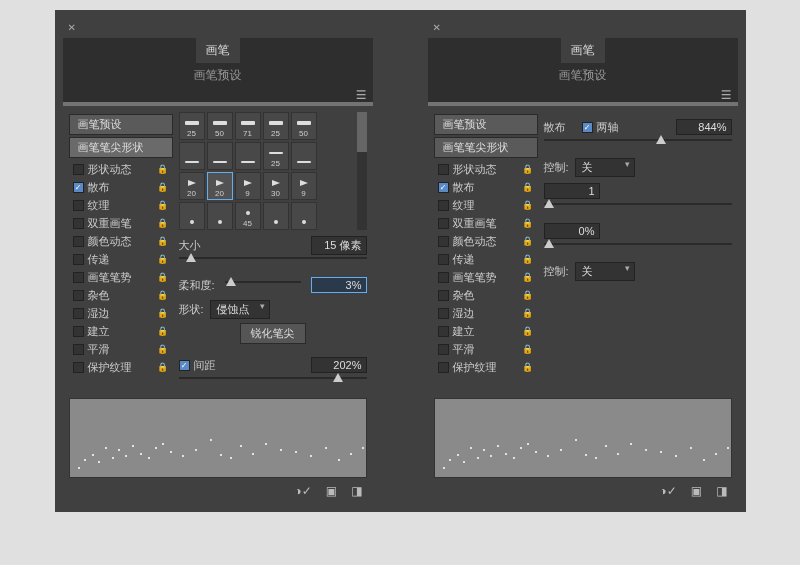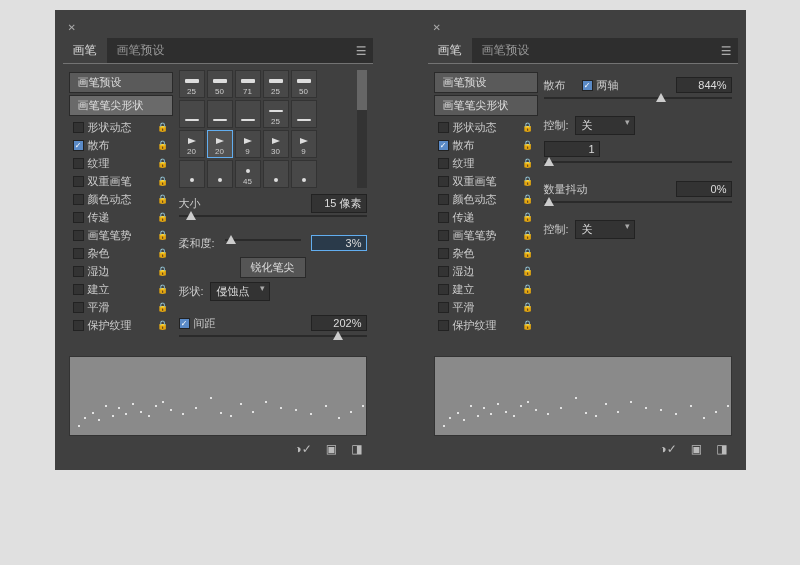--- a/index.html
+++ b/index.html
@@ -35,21 +35,22 @@
   width: 12px; height: 12px;
   color: #aaa;
   font-size: 10px;
   line-height: 12px;
   cursor: pointer;
 }
 .tabs {
   display: flex;
   align-items: center;
   background: #2e2e2e;
-  border-bottom: 1px solid #737373;
+  border-bottom: 4px solid #737373;
+  flex-direction: column;
 }
 .tab {
   padding: 4px 10px;
   color: #999;
   cursor: pointer;
   font-size: 12px;
 }
 .tab.active {
   background: #404040;
   color: #ddd;
@@ -458,26 +459,26 @@
 
         <div class="ctrl-row">
           <span>柔和度:</span>
           <div class="slider" style="flex:1;margin:0 4px">
             <div class="slider-track"></div>
               <div class="slider-thumb" style="left:2%"></div>
           </div>
           <span class="input sel">3%</span>
         </div>
 
+        <div class="ctrl-row">
+          <span>形状:</span>
+          <span class="dropdown">侵蚀点</span>
+        </div>
         <div class="ctrl-row" style="justify-content:center">
           <span class="button">锐化笔尖</span>
-        </div>
-        <div class="ctrl-row">
-          <span>形状:</span>
-          <span class="dropdown">侵蚀点</span>
         </div>
 
         <div style="height:8px"></div>
         <div class="ctrl-row">
           <span class="cbwrap">
             <span class="chk checked">✓</span>
             <span>间距</span>
           </span>
           <span style="flex:1"></span>
           <span class="input">202%</span>
@@ -624,21 +625,20 @@
 
         <div class="ctrl-row">
           <span class="input">1</span>
         </div>
         <div class="slider">
           <div class="slider-track"></div>
             <div class="slider-thumb" style="left:0%"></div>
         </div>
 
         <div class="ctrl-row">
-          <span class="label">数量抖动</span>
           <span class="input">0%</span>
         </div>
         <div class="slider">
           <div class="slider-track"></div>
             <div class="slider-thumb" style="left:0%"></div>
         </div>
 
         <div class="ctrl-row">
           <span>控制:</span>
           <span class="dropdown">关</span>

